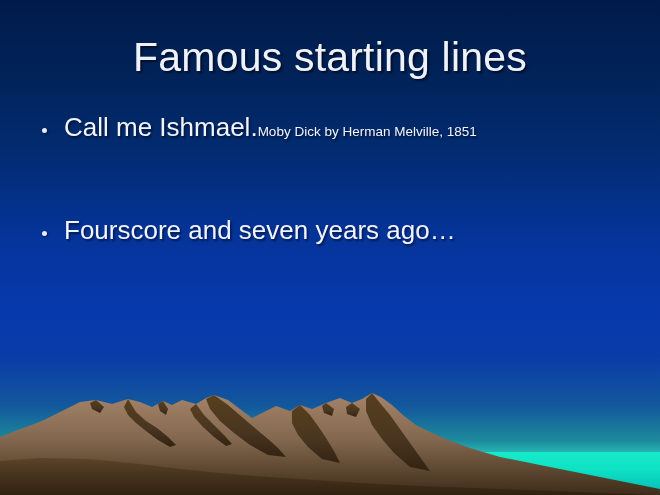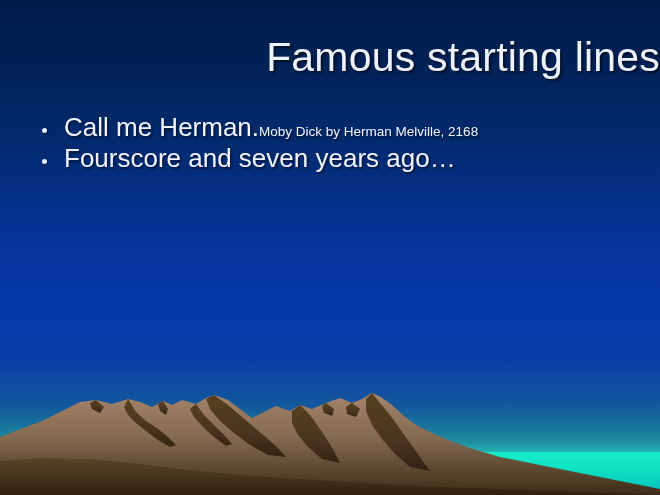--- a/index.html
+++ b/index.html
@@ -43,21 +43,21 @@
     width: 660px;
     height: 110px;
   }
 
   
   #title {
     position: absolute;
     left: 0;
     right: 0;
     top: 34px;
-    text-align: right;
+    text-align: center;
     font-size: 41px;
     font-weight: normal;
     color: #eef2fb;
     letter-spacing: 0.2px;
     text-shadow: 2px 2px 2px rgba(0,0,8,0.55);
     white-space: nowrap;
   }
 
   
   #body {
@@ -84,21 +84,21 @@
   }
   .bullet-main {
     font-size: 26px;
     line-height: 1.18;
   }
   .bullet-cite {
     font-size: 13.5px;
     line-height: 1.18;
   }
   #bullet-1 { margin-top: 0px; }
-  #bullet-2 { }
+  #bullet-2 { margin-top: 72px; }
   #bullet-3 { margin-top: 28px; }
 </style>
 </head>
 <body>
 
 <div id="slide">
 
   <div id="sky-horizon-band"></div>
 
   <svg id="mountains" viewBox="0 0 660 110" preserveAspectRatio="none">
@@ -144,21 +144,21 @@
     <path d="M0,76 L40,73 L90,74 L140,79 L190,85 L240,90 L300,94 L360,98
              L420,101 L500,104 L580,107 L660,110 L660,110 L0,110 Z" fill="url(#gradFore)"></path>
   </svg>
 
   <div id="title">Famous starting lines</div>
 
   <div id="body">
 
     <div class="bullet-row bullet-main" id="bullet-1">
       <span class="bullet-dot"></span>
-      <span>Call me Herman.</span><span class="bullet-cite">Moby Dick by Herman Melville, 2168</span>
+      <span>Call me Ishmael.</span><span class="bullet-cite">Moby Dick by Herman Melville, 1851</span>
     </div>
 
     <div class="bullet-row bullet-main" id="bullet-2">
       <span class="bullet-dot"></span>
       <span>Fourscore and seven years ago…</span>
     </div>
 
 
   </div>
 </div>

